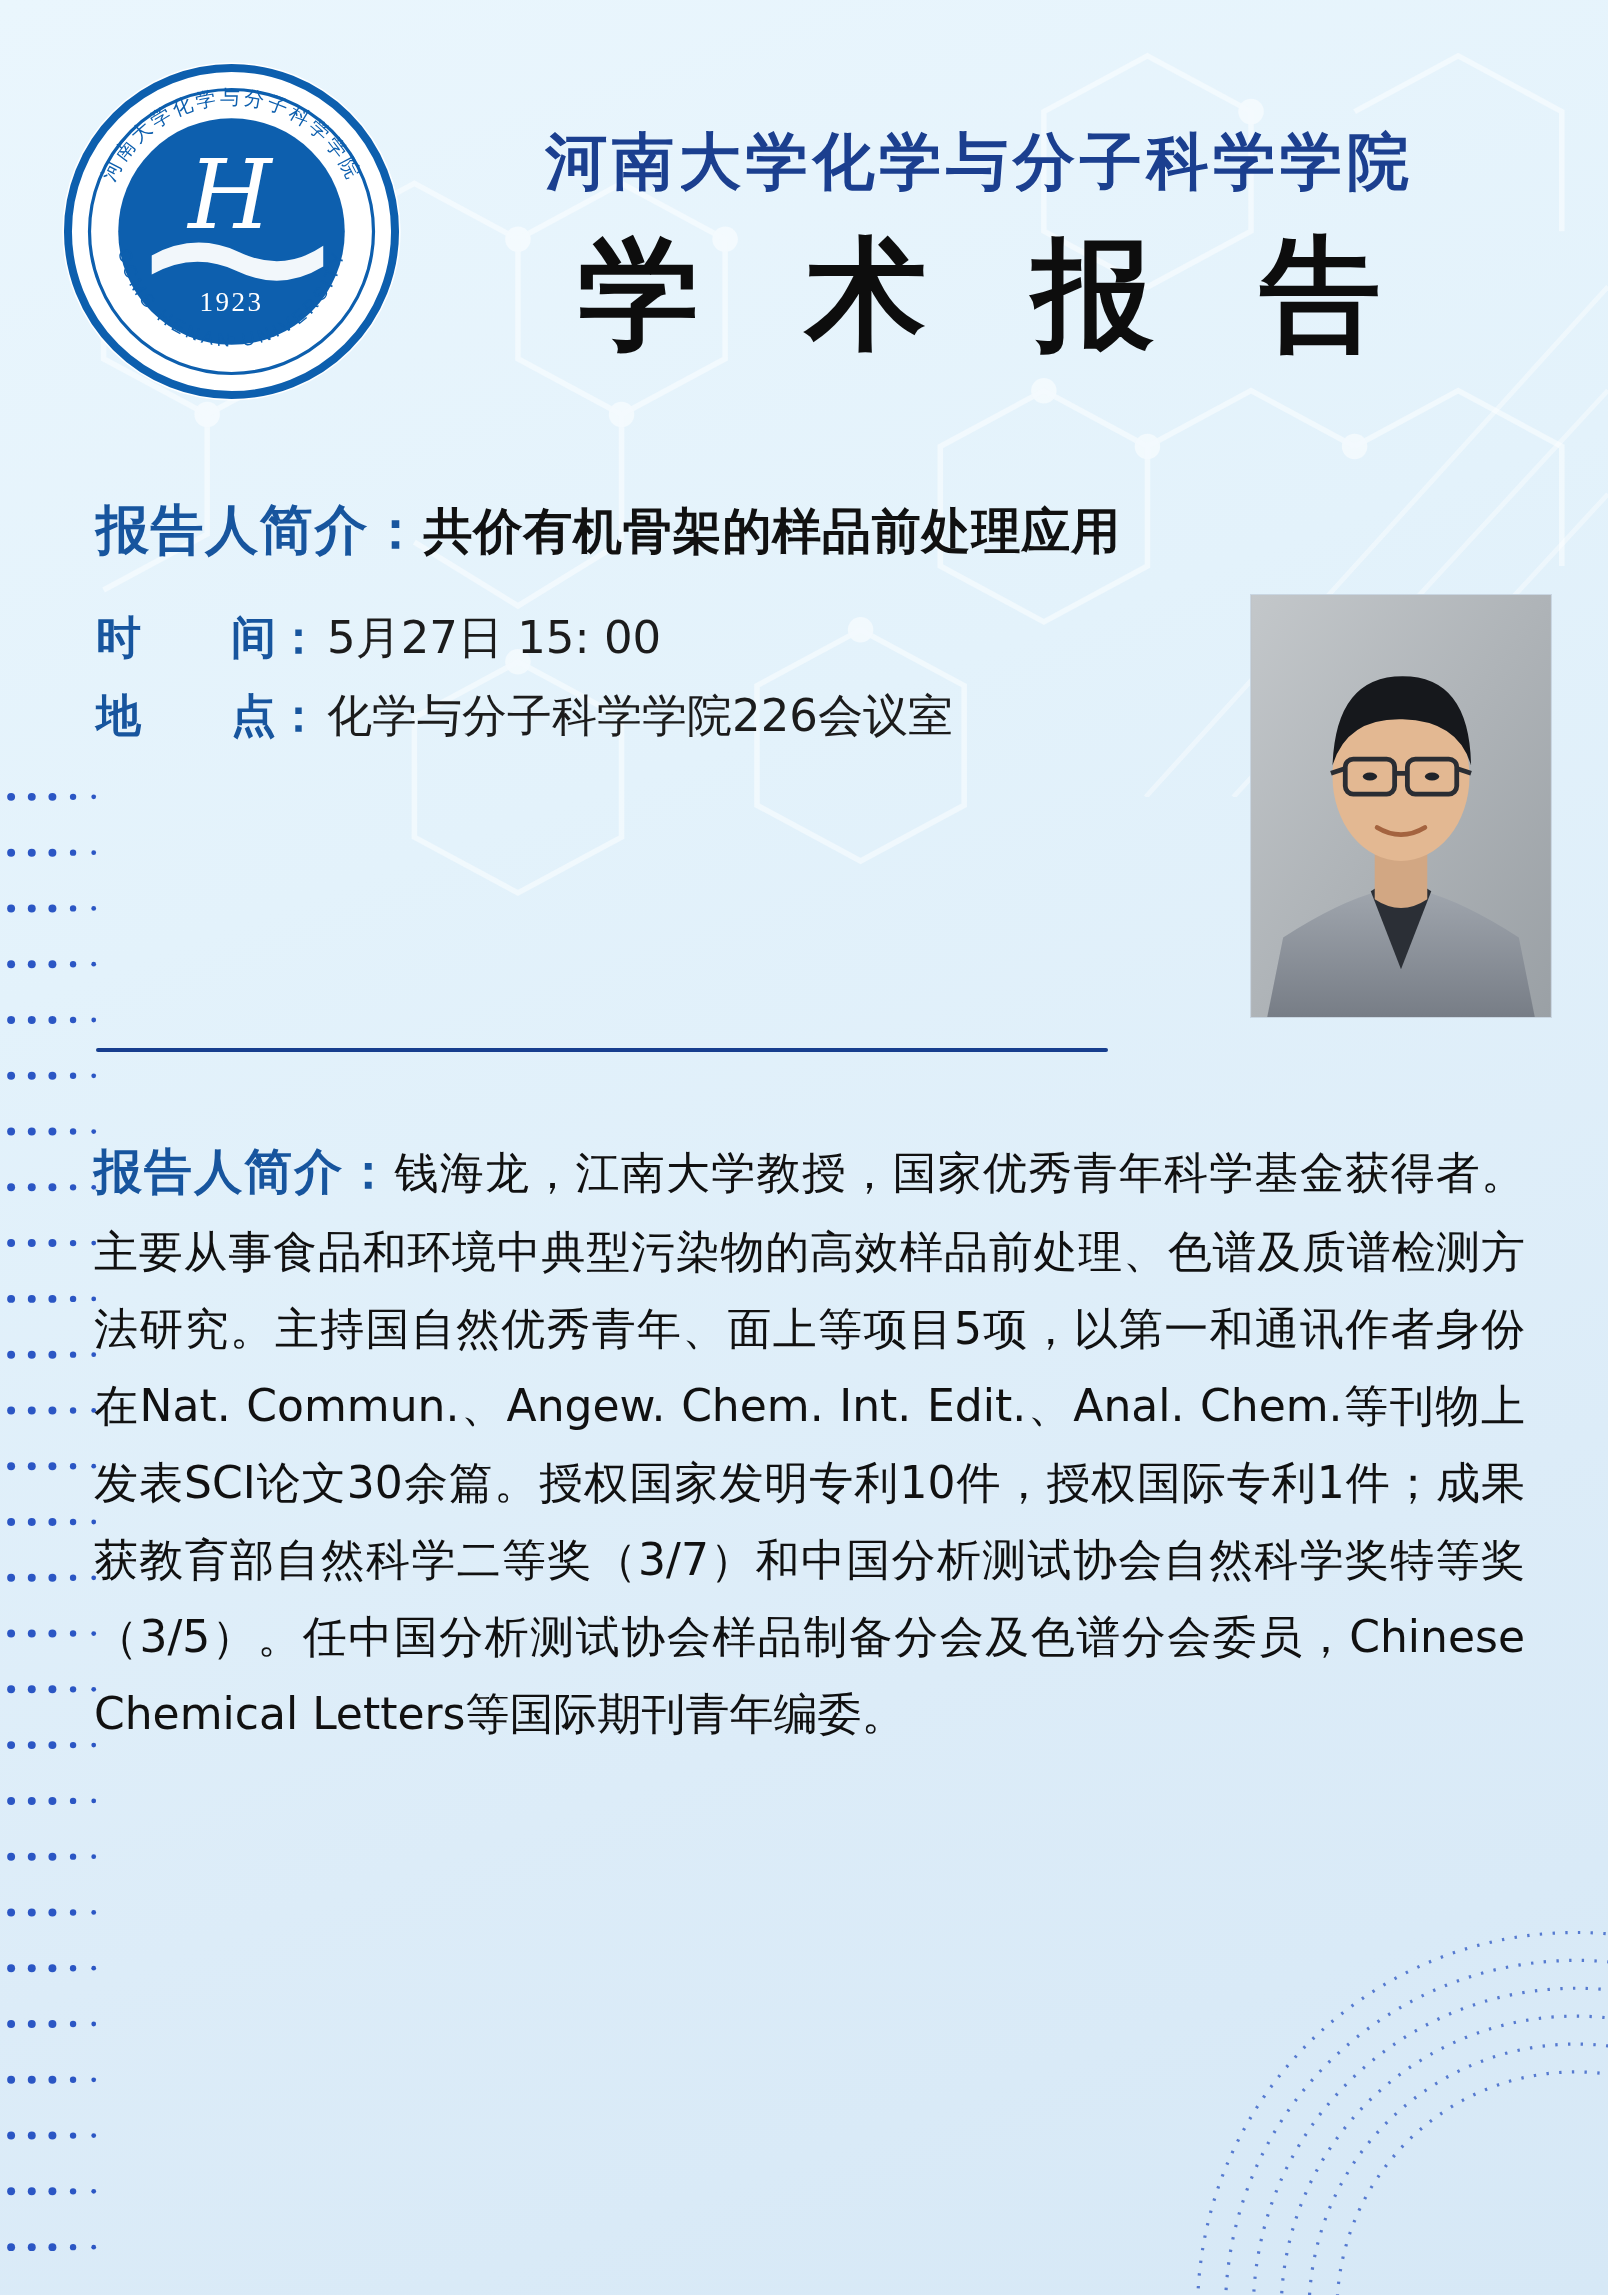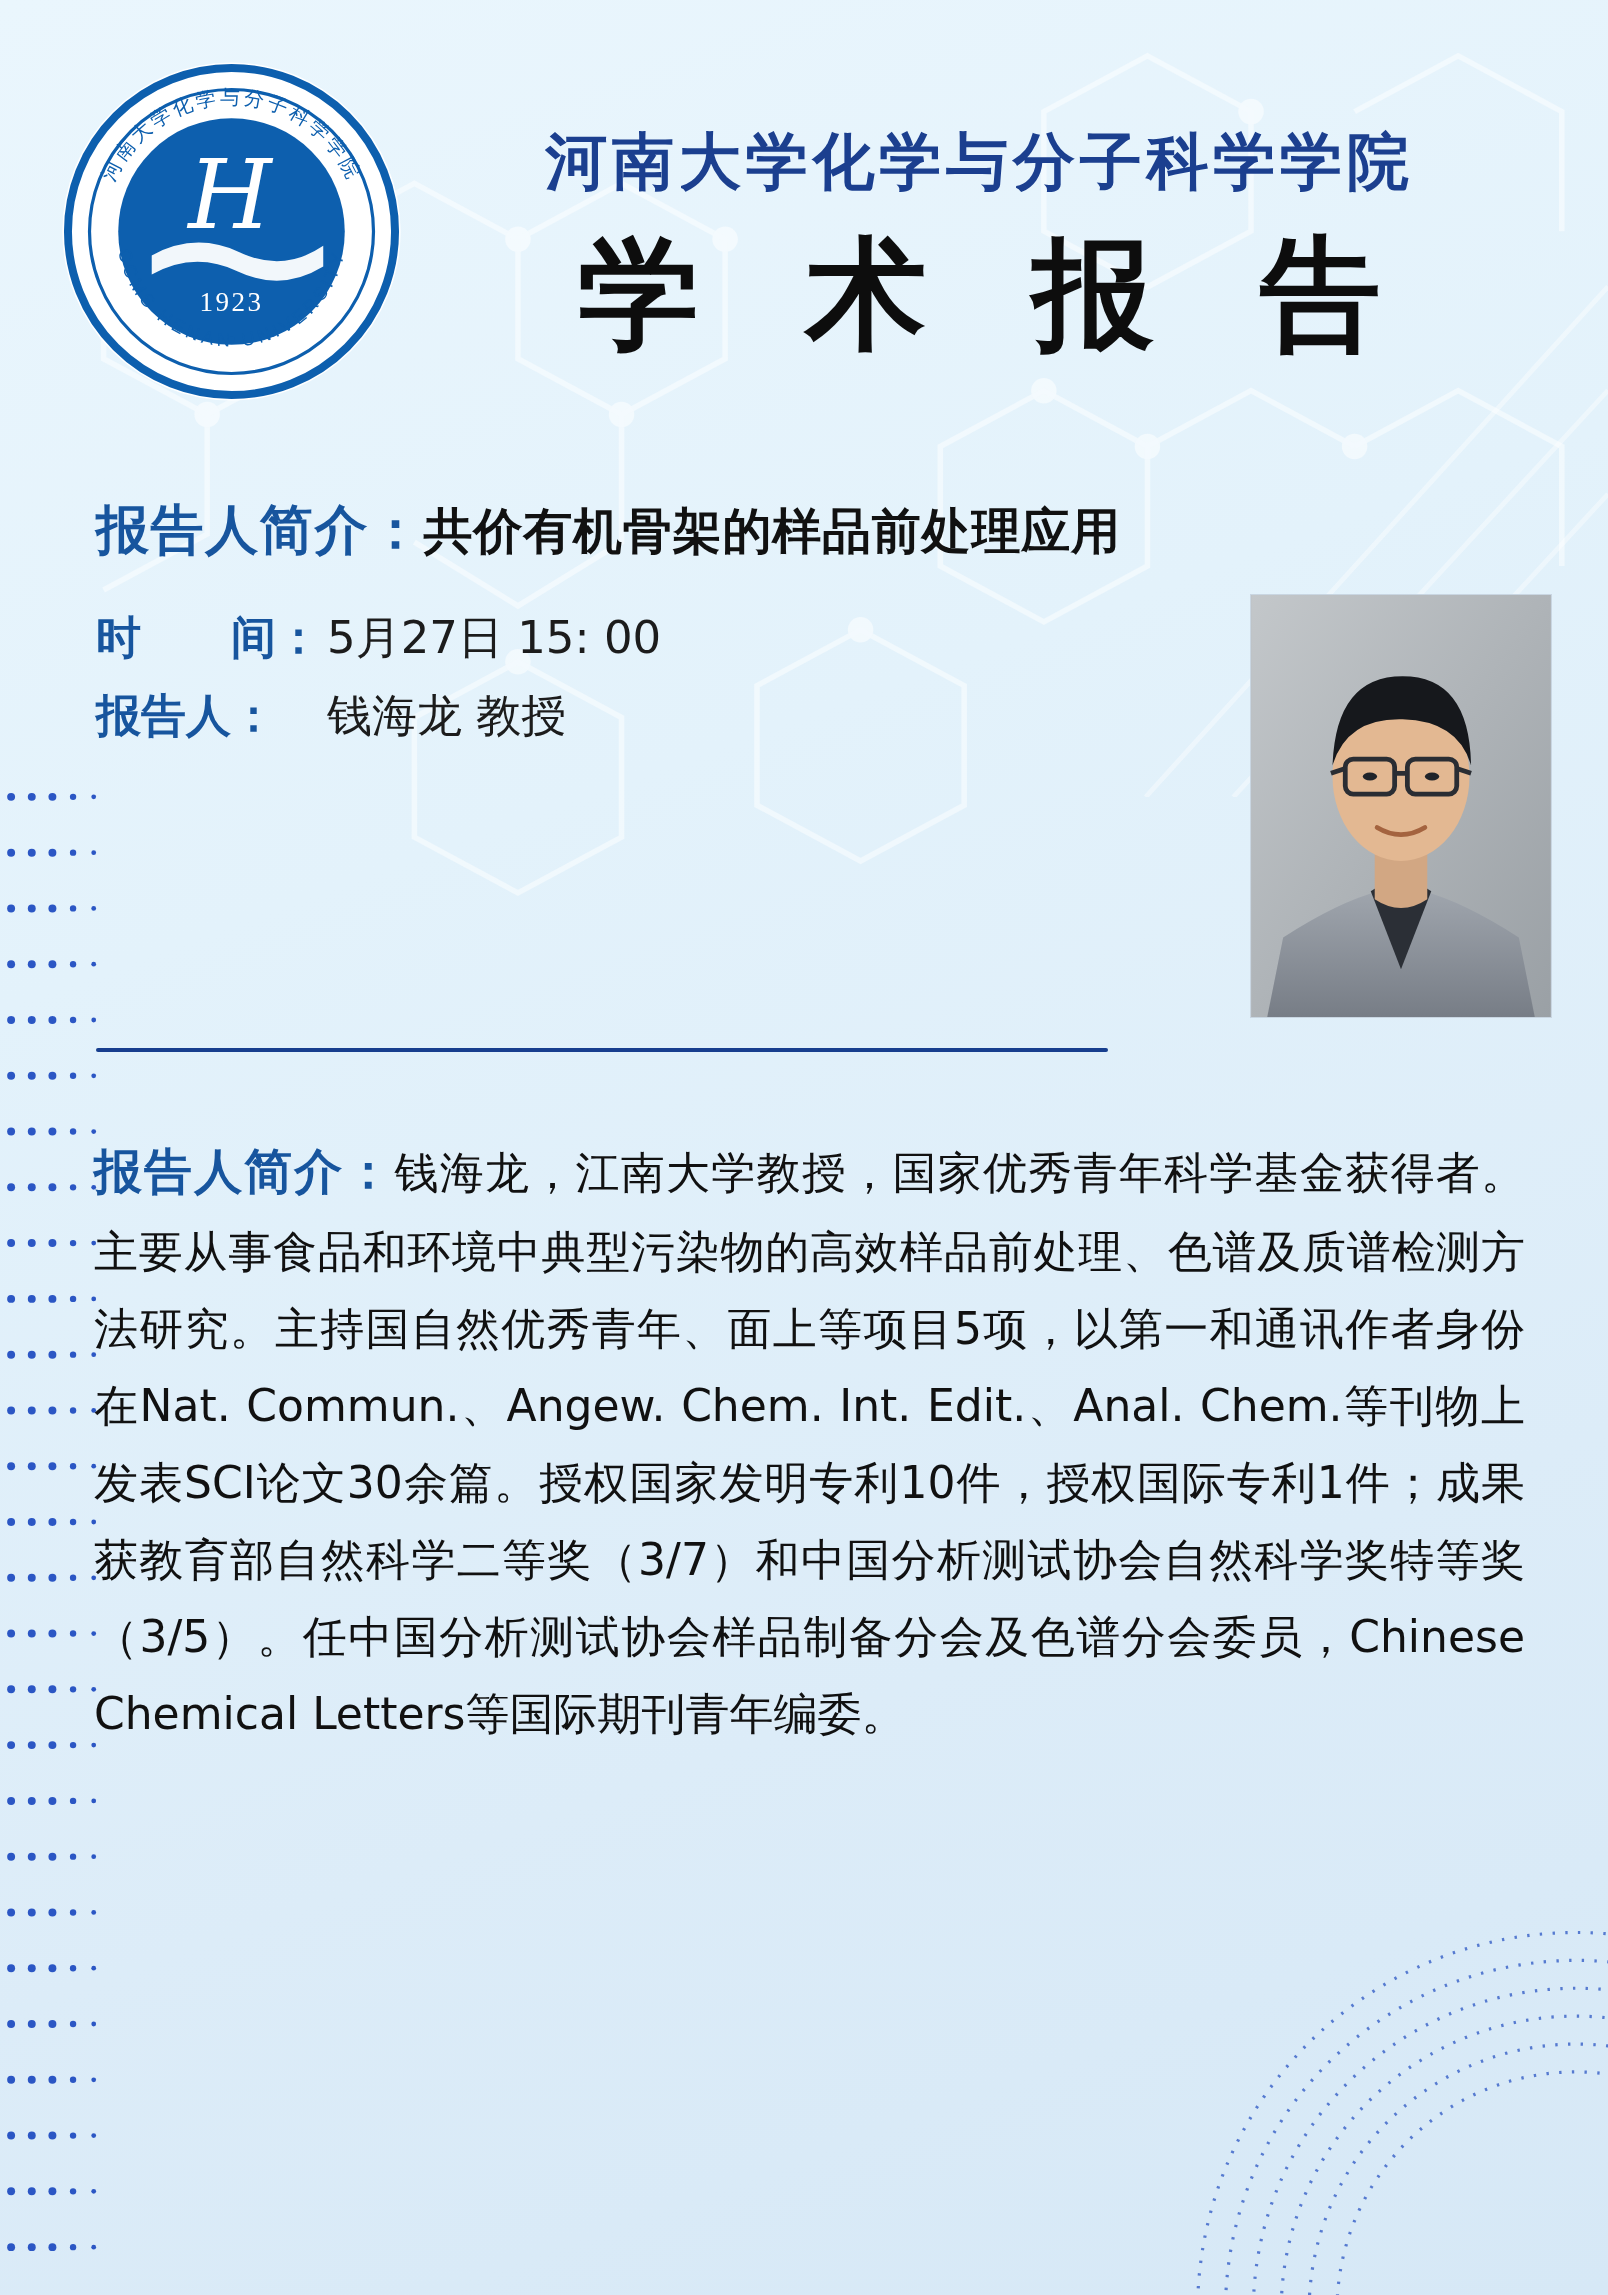--- a/index.html
+++ b/index.html
@@ -439,25 +439,25 @@
   </div>
 
   <div class="info-wrap">
     <div class="info-list">
 
       <div class="info-row">
         <span class="info-label">时　　间：</span>
         <span class="info-value">5月27日 15: 00</span>
       </div>
 
-
       <div class="info-row">
-        <span class="info-label">报告人：</span>
-        <span class="info-value">钱海龙 教授</span>
+        <span class="info-label">地　　点：</span>
+        <span class="info-value">化学与分子科学学院226会议室</span>
       </div>
+
     </div>
 
     <div class="portrait">
       <svg viewBox="0 0 376 530" width="300" height="422">
         <defs>
           <linearGradient id="bgP" x1="0" y1="0" x2="1" y2="1">
             <stop offset="0%" stop-color="#c3c7ca"></stop>
             <stop offset="100%" stop-color="#9aa0a5"></stop>
           </linearGradient>
           <linearGradient id="suit" x1="0" y1="0" x2="0" y2="1">

